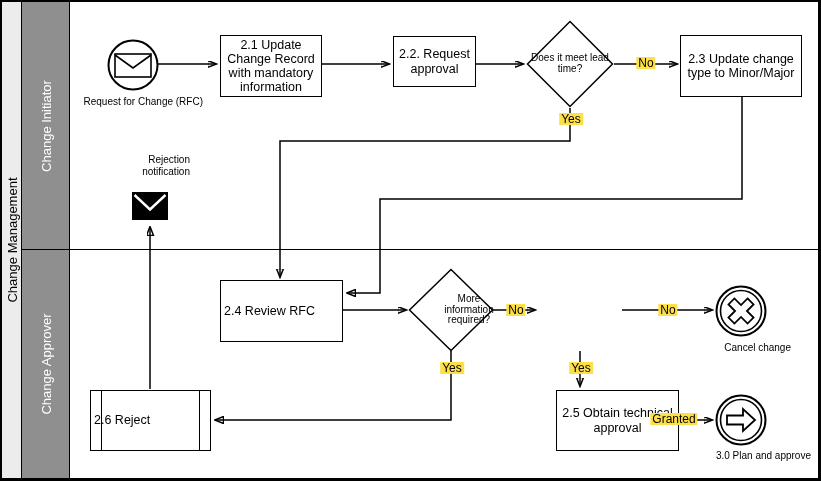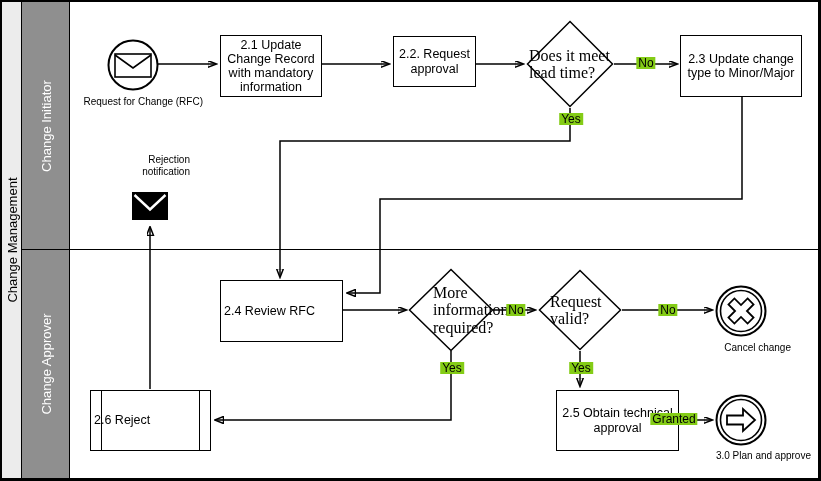--- a/index.html
+++ b/index.html
@@ -21,25 +21,25 @@
 
   .task {
     position:absolute; box-sizing:border-box; border:1.5px solid #000; background:#fff;
     display:flex; align-items:center; justify-content:flex-start; text-align:center;
     font-size:12.5px; line-height:1.13; z-index:3; padding:2px 3px;
   }
   .sidebar-line { position:absolute; top:-1px; bottom:-1px; width:0; border-left:1.5px solid #000; }
 
   .diamond { position:absolute; z-index:3; }
   .diamond svg { position:absolute; left:0; top:0; }
-  .diamond .dtext { position:absolute; inset:0; display:flex; align-items:center; justify-content:center; text-align:left; font-size:16px; line-height:1.08;font-family:Liberation Serif, serif; }
+  .diamond .dtext { position:absolute; inset:0; display:flex; align-items:center; justify-content:center; text-align:center; font-size:10px; line-height:1.08; }
 
   .event { position:absolute; z-index:3; }
   .node-label { position:absolute; text-align:right; font-size:10px; line-height:1.15; z-index:4; }
-  .edge-label { position:absolute; transform:translate(-50%,-50%); background:#84cc16; padding:0 2px; font-size:12px; line-height:1; z-index:4; white-space:nowrap; }
+  .edge-label { position:absolute; transform:translate(-50%,-50%); background:#fde047; padding:0 2px; font-size:12px; line-height:1; z-index:4; white-space:nowrap; }
 </style>
 </head>
 <body>
 
 <div class="canvas">
 
   <div class="pool-bar">
     <span class="vlabel">Change Management</span>
   </div>
   <div class="lane-bar top">
@@ -114,28 +114,20 @@
 
   <div class="diamond" style="left:408px; top:268px; width:86px; height:84px;">
     <svg width="86" height="84">
         <polygon points="43,1.5 84.5,42 43,82.5 1.5,42" fill="#fff" stroke="#000" stroke-width="1.5"></polygon>
       </svg>
     <div class="dtext">
         <span style="width:72px;margin-left:36px;">More information required?</span>
       </div>
   </div>
 
-  <div class="diamond" style="left:538px; top:269px; width:84px; height:82px;">
-    <svg width="84" height="82">
-        <polygon points="42,1.5 82.5,41 42,80.5 1.5,41" fill="#fff" stroke="#000" stroke-width="1.5"></polygon>
-      </svg>
-    <div class="dtext">
-        <span style="width:60px;">Request valid?</span>
-      </div>
-  </div>
 
   <div class="event" style="left:715px; top:285px; width:52px; height:52px;">
     <svg width="52" height="52">
       <circle cx="26" cy="26" r="24.5" fill="#fff" stroke="#000" stroke-width="2"></circle>
       <circle cx="26" cy="26" r="20.5" fill="none" stroke="#000" stroke-width="1.6"></circle>
       <path transform="translate(26,26) rotate(45)" d="M-4.2,-13.5 L4.2,-13.5 L4.2,-4.2 L13.5,-4.2 L13.5,4.2 L4.2,4.2 L4.2,13.5 L-4.2,13.5 L-4.2,4.2 L-13.5,4.2 L-13.5,-4.2 L-4.2,-4.2 Z" fill="#fff" stroke="#000" stroke-width="1.8"></path>
     </svg>
   </div>
   <div class="node-label" style="left:691px; top:342px; width:100px;">Cancel change</div>
 

